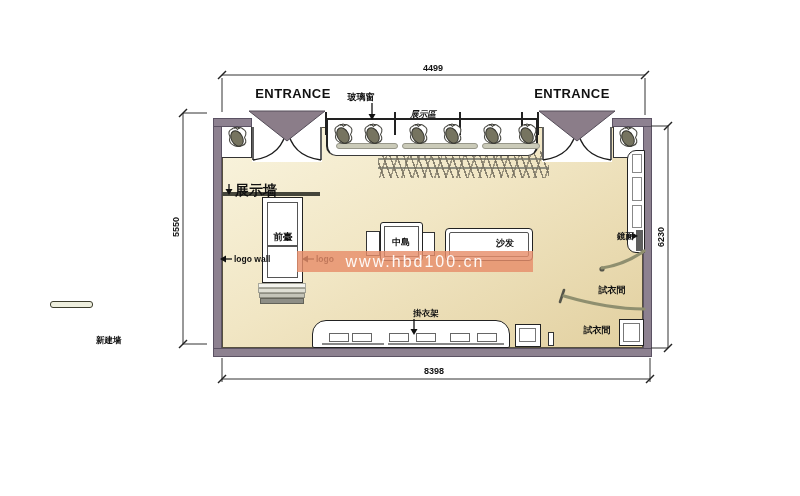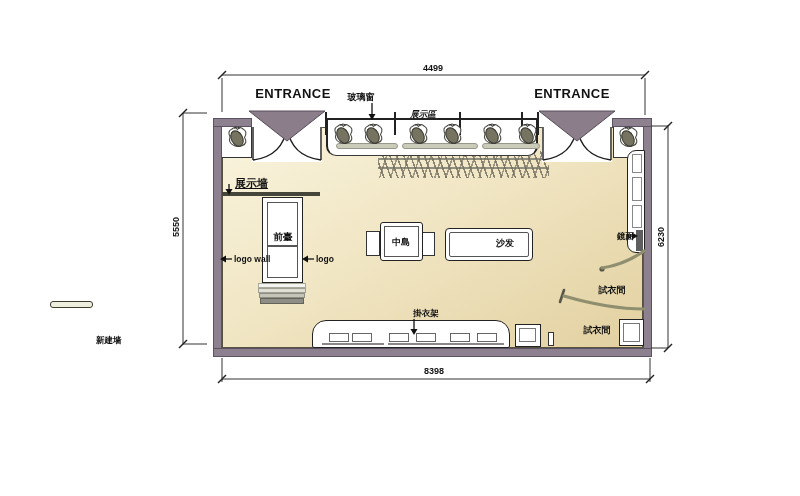--- a/index.html
+++ b/index.html
@@ -191,26 +191,29 @@
   </svg>
 
   <div class="lbl cxy" style="left:293px;top:86px;font-size:13px;letter-spacing:0.4px;">ENTRANCE</div>
   <div class="lbl cxy" style="left:572px;top:86px;font-size:13px;letter-spacing:0.4px;">ENTRANCE</div>
   <div class="lbl cxy" style="left:433px;top:63px;font-size:9px;">4499</div>
   <div class="lbl cxy" style="left:434px;top:366px;font-size:9px;">8398</div>
   <div class="lbl rot" style="position:absolute;left:156px;top:222px;width:40px;font-size:9px;z-index:60;">5550</div>
   <div class="lbl rot" style="position:absolute;left:641px;top:232px;width:40px;font-size:9px;z-index:60;">6230</div>
   <div class="lbl cxy" style="left:361px;top:91px;font-size:9px;">玻璃窗</div>
   <div class="lbl cxy" style="left:423px;top:109px;font-size:8.5px;font-style:italic;">展示區</div>
-  <div class="lbl" style="left:235px;top:176px;font-size:11px;text-decoration:underline;">展示墙</div>
+  <div class="lbl" style="left:235px;top:182px;font-size:14px;">展示墙</div>
   <div class="lbl cxy" style="left:283px;top:231px;font-size:9.5px;">前臺</div>
   <div class="lbl" style="left:234px;top:254px;font-size:8.5px;">logo wall</div>
   <div class="lbl" style="left:316px;top:254px;font-size:8.5px;text-align:right;">logo</div>
   <div class="lbl cxy" style="left:401px;top:236px;font-size:9px;">中島</div>
   <div class="lbl cxy" style="left:505px;top:237px;font-size:9px;">沙发</div>
   <div class="lbl cxy" style="left:426px;top:308px;font-size:8.5px;">掛衣架</div>
   <div class="lbl" style="left:605px;top:231px;font-size:8.5px;padding-left:12px;">鏡面</div>
   <div class="lbl cxy" style="left:612px;top:284px;font-size:9px;">試衣間</div>
   <div class="lbl cxy" style="left:597px;top:324px;font-size:9px;">試衣間</div>
   <div class="lbl" style="left:96px;top:299px;font-size:8.5px;margin-top:36px;">新建墙</div>
 
+  <div class="wm-band">
+    <span class="wm-url">www.hbd100.cn</span>
+  </div>
 
 </div>
 
 </body></html>

